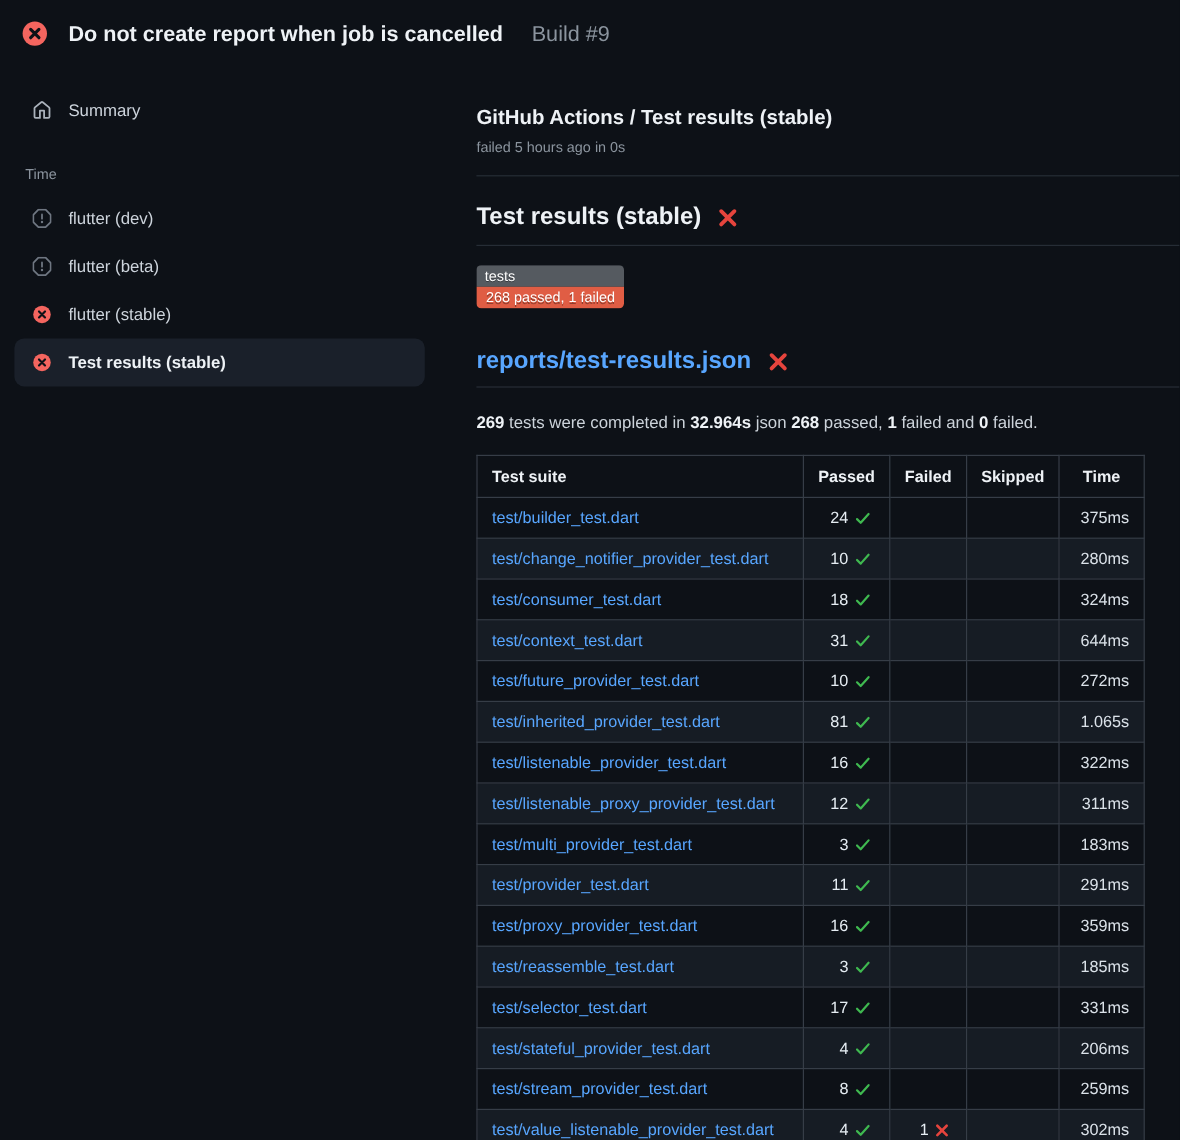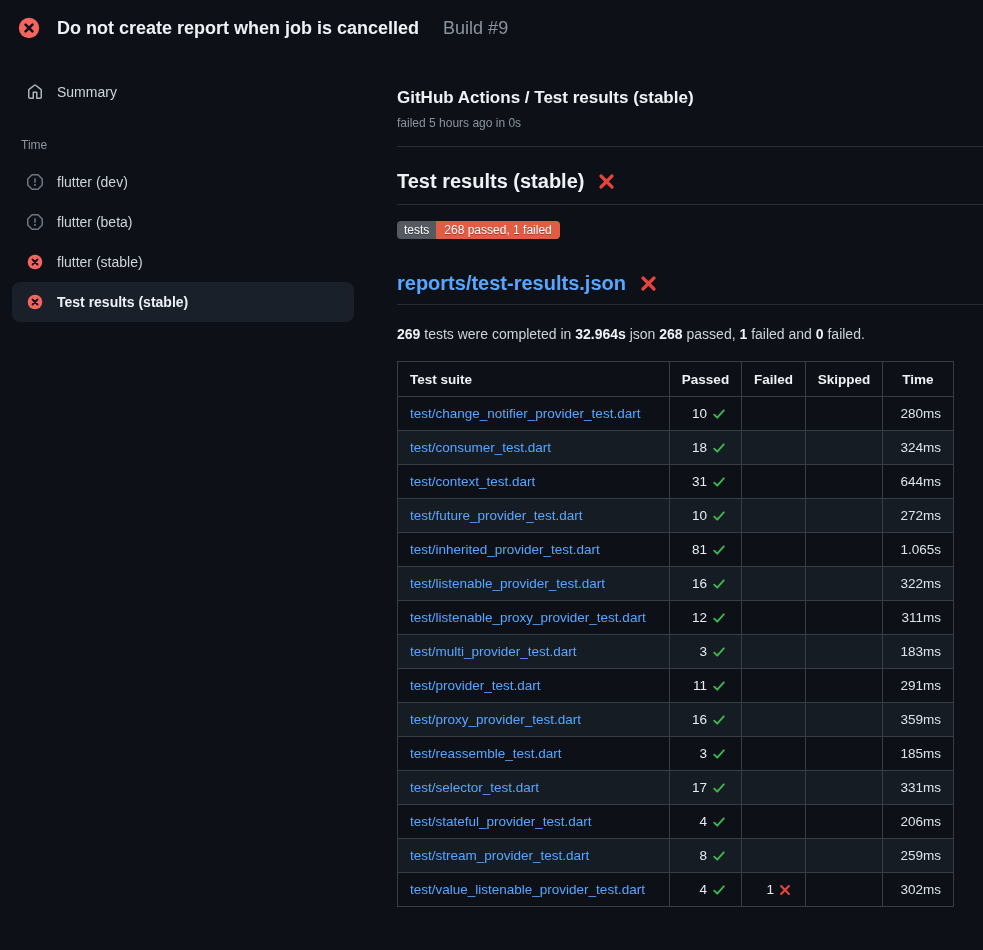--- a/index.html
+++ b/index.html
@@ -30,21 +30,21 @@
   .side-caption{font-size:12px; color:var(--muted-text); margin:26px 0 10px 9px;}
   
   .main{flex:1; padding:32px 0 0 17px;}
   .breadcrumb{font-size:17px; font-weight:700; color:#eef2f6;}
   .run-status{font-size:12px; color:var(--muted-text); margin-top:8px;}
   .hr{height:1px; background:var(--divider); margin-top:16px;}
   .h1-row{display:flex; align-items:center; gap:13px; margin-top:23px; padding-bottom:11px;
     border-bottom:1px solid var(--divider);}
   .h1-text{font-size:20px; font-weight:600; color:#eef2f6;}
   .badge{display:inline-flex; margin-top:16px; border-radius:4px; overflow:hidden; font-size:12px;
-    color:#fff; text-shadow:0 1px 0 rgba(0,0,0,.35); line-height:18px;}
+    color:#fff; text-shadow:0 1px 0 rgba(0,0,0,.35); line-height:18px;flex-direction:column;}
   .badge-label{background:var(--badge-label-background); padding:0 7px;}
   .badge-value{background:var(--badge-value-background); padding:0 8px;}
   .h2-row{display:flex; align-items:center; gap:13px; margin-top:33px; padding-bottom:9px;
     border-bottom:1px solid var(--divider);}
   .report-link{font-size:20px; font-weight:600; color:var(--link-blue); text-decoration:none; cursor:pointer;}
   .summary{margin-top:21px; font-size:14px; color:#ccd3da;}
   .summary .b{font-weight:700; color:#eef2f6;}
   
   table{margin-top:19px; border-collapse:collapse; table-layout:fixed; width:556px; font-size:13.5px;}
   th,td{border:1px solid var(--border); height:34px; overflow:hidden; white-space:nowrap;}
@@ -170,20 +170,40 @@
           <tr id="table-head-row">
             <th class="h-suite">Test suite</th>
             <th>Passed</th>
             <th>Failed</th>
             <th>Skipped</th>
             <th>Time</th>
           </tr>
         </thead>
       <tbody id="table-body">
           <tr>
+    <td class="suite"><a>test/builder_test.dart</a></td>
+    <td class="passed">
+              <span class="cellbox">
+                <span class="val">24</span>
+                <span class="icon">
+                  <svg width="14" height="14" viewBox="0 0 16 16">
+                    <path d="M2.5 8.7 L6 12.2 L13.5 3.8" stroke="var(--pass-green)" stroke-width="2.1" fill="none" stroke-linecap="round" stroke-linejoin="round"></path>
+                  </svg>
+                </span>
+              </span>
+            </td>
+    <td class="failed">
+              <span class="cellbox">
+                <span class="val"></span>
+              </span>
+            </td>
+    <td class="skipped"><span class="val"></span></td>
+    <td class="time">375ms</td>
+  </tr>
+          <tr>
     <td class="suite"><a>test/change_notifier_provider_test.dart</a></td>
     <td class="passed">
               <span class="cellbox">
                 <span class="val">10</span>
                 <span class="icon">
                   <svg width="14" height="14" viewBox="0 0 16 16">
                     <path d="M2.5 8.7 L6 12.2 L13.5 3.8" stroke="var(--pass-green)" stroke-width="2.1" fill="none" stroke-linecap="round" stroke-linejoin="round"></path>
                   </svg>
                 </span>
               </span>

